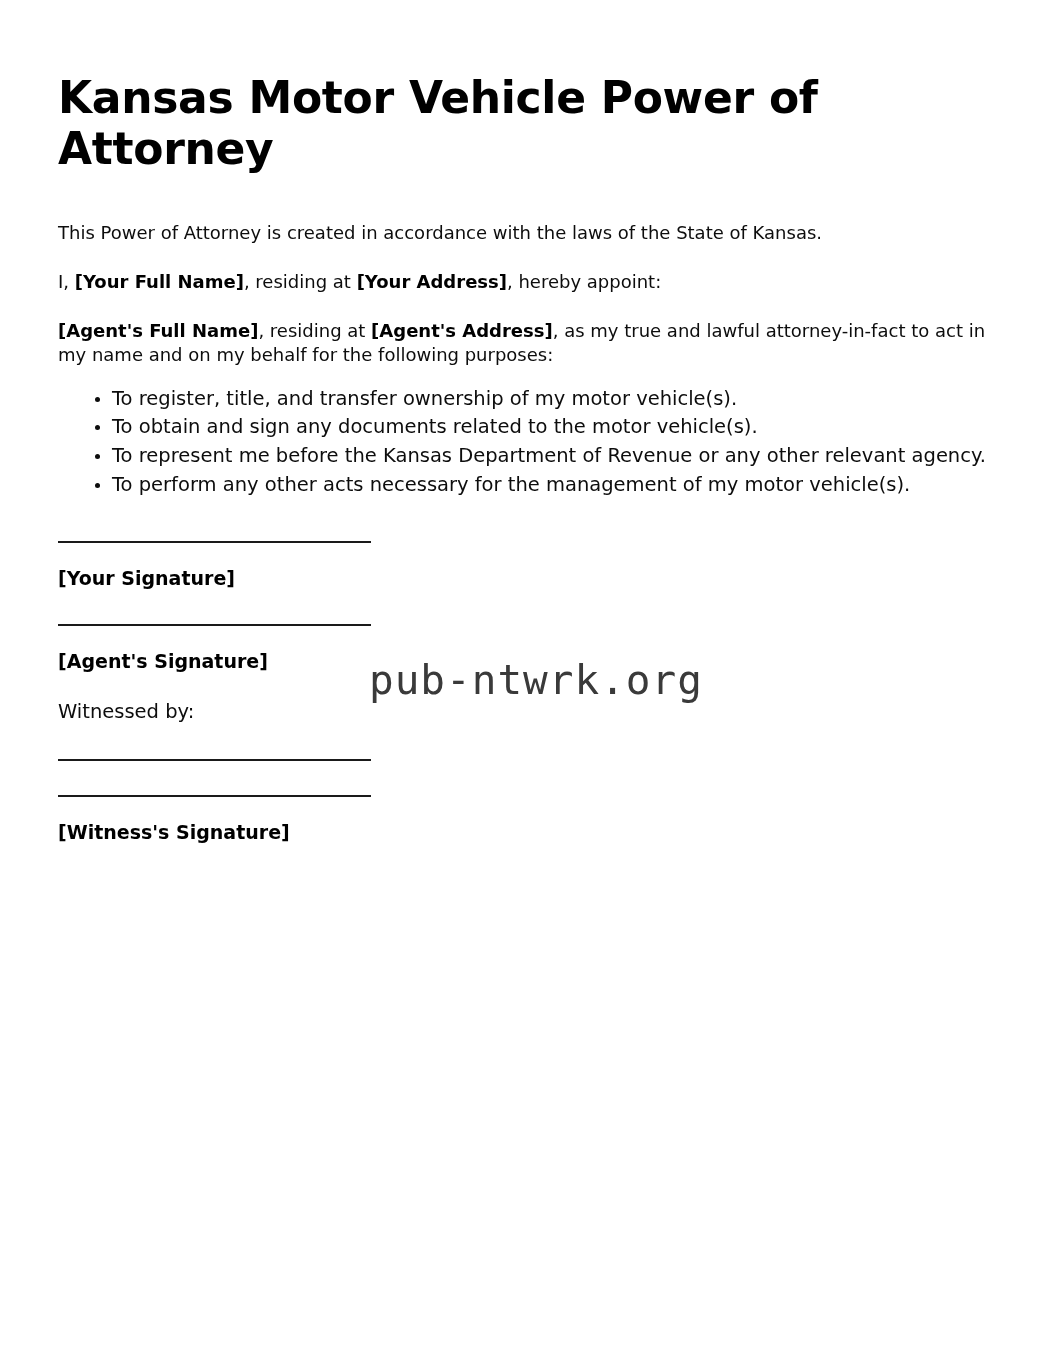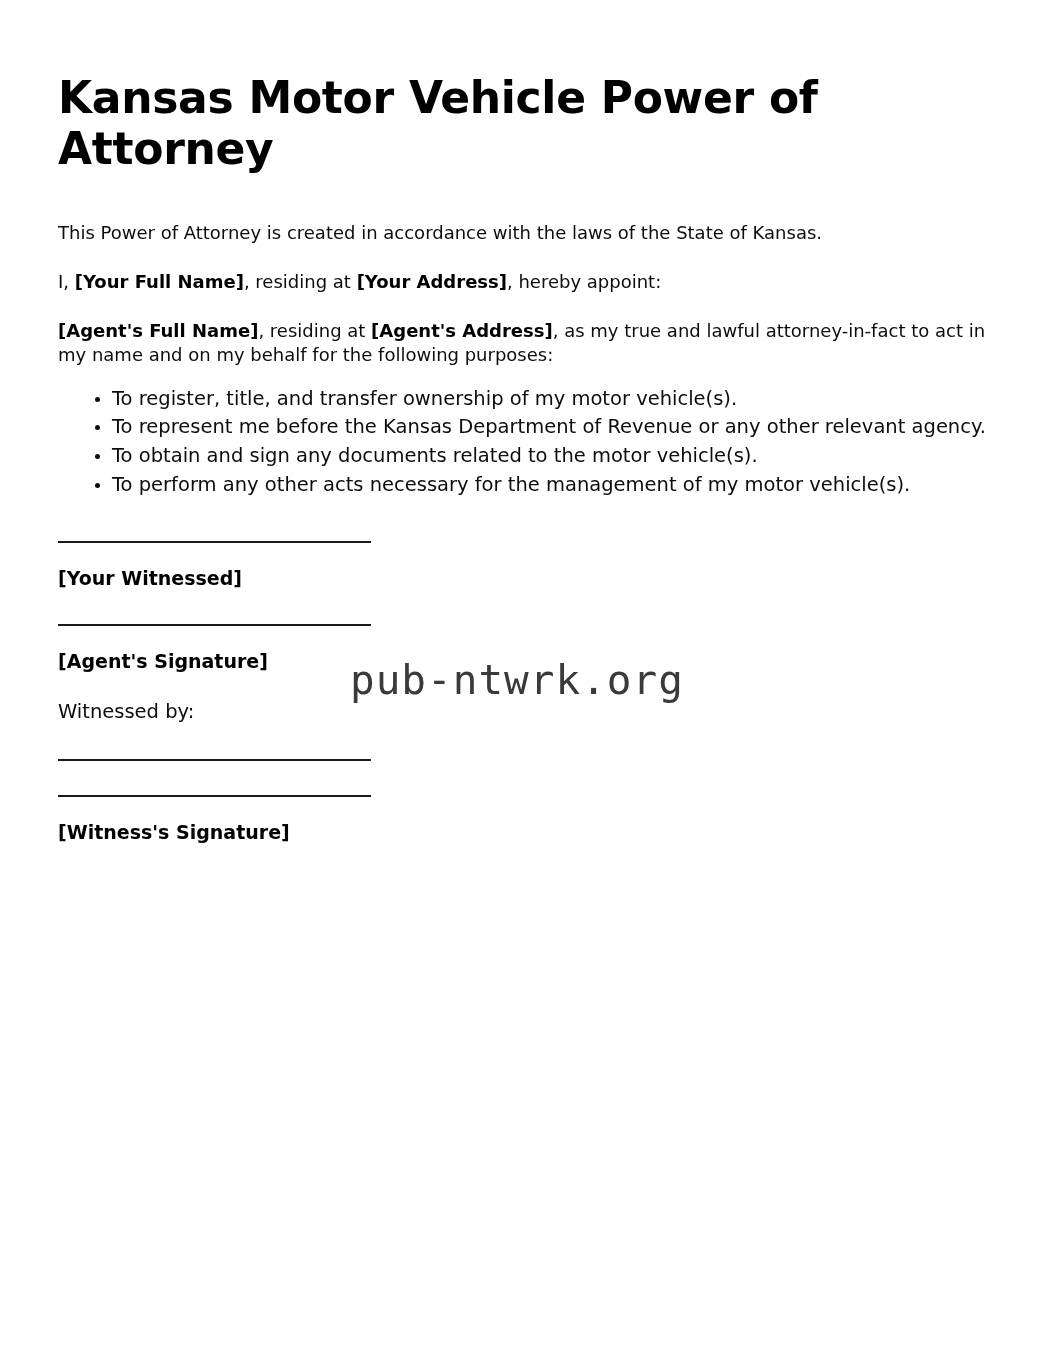--- a/index.html
+++ b/index.html
@@ -113,21 +113,21 @@
   .plain-line {
     font-size: 19.5px;
     line-height: 1.36;
     color: #0d0d0d;
     margin-top: 26px;
   }
 
   
   .watermark {
     position: absolute;
-    left: 350px;
+    left: 369px;
     top: 660px;
     font-family: "DejaVu Sans Mono", "Liberation Mono", monospace;
     font-size: 41px;
     letter-spacing: 1px;
     color: #3a3a3a;
     white-space: nowrap;
     line-height: 1;
     user-select: none;
   }
 </style>
@@ -139,31 +139,31 @@
   <h1 class="doc-title">Kansas Motor Vehicle Power of Attorney</h1>
 
   <p class="para p-intro">This Power of Attorney is created in accordance with the laws of the State of Kansas.</p>
 
   <p class="para p-appoint"><span>I, </span><b class="bold">[Your Full Name]</b><span>, residing at </span><b class="bold">[Your Address]</b><span>, hereby appoint:</span></p>
 
   <p class="para p-agent"><b class="bold">[Agent's Full Name]</b><span>, residing at </span><b class="bold">[Agent's Address]</b><span>, as my true and lawful attorney-in-fact to act in my name and on my behalf for the following purposes:</span></p>
 
   <ul class="purpose-list">
     <li>To register, title, and transfer ownership of my motor vehicle(s).</li>
+    <li>To obtain and sign any documents related to the motor vehicle(s).</li>
     <li>To represent me before the Kansas Department of Revenue or any other relevant agency.</li>
-    <li>To obtain and sign any documents related to the motor vehicle(s).</li>
     <li>To perform any other acts necessary for the management of my motor vehicle(s).</li>
   </ul>
 
 
 
   <div class="sig-block">
 
     <hr class="sig-rule sr-gap-1">
-    <div class="sig-label sl-gap">[Your Witnessed]</div>
+    <div class="sig-label sl-gap">[Your Signature]</div>
 
     <hr class="sig-rule sr-gap">
     <div class="sig-label sl-gap">[Agent's Signature]</div>
 
     <div class="plain-line">Witnessed by:</div>
 
     <hr class="sig-rule sr-gap">
 
     <hr class="sig-rule sr-gap">
     <div class="sig-label sl-gap">[Witness's Signature]</div>

